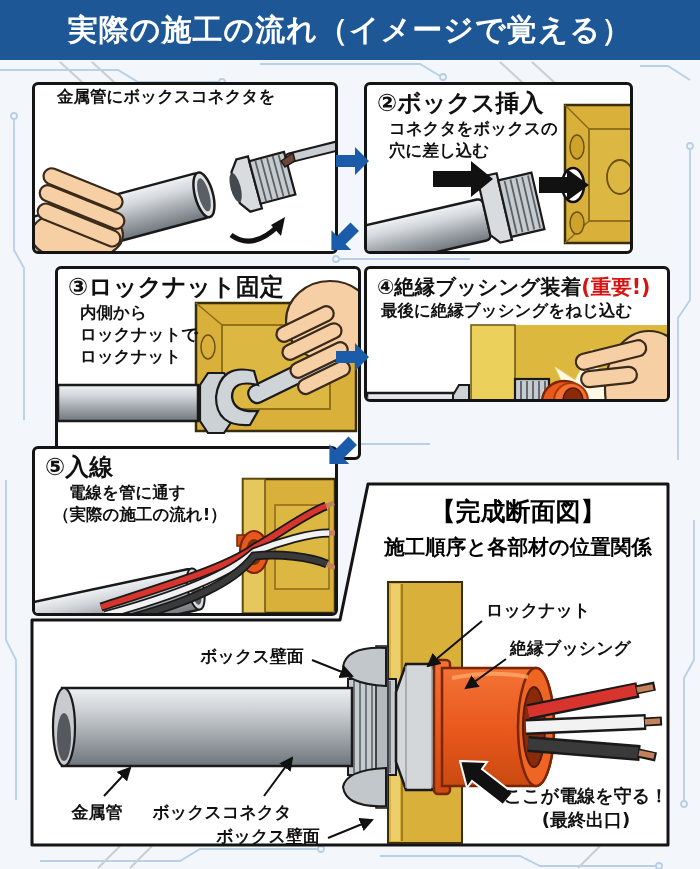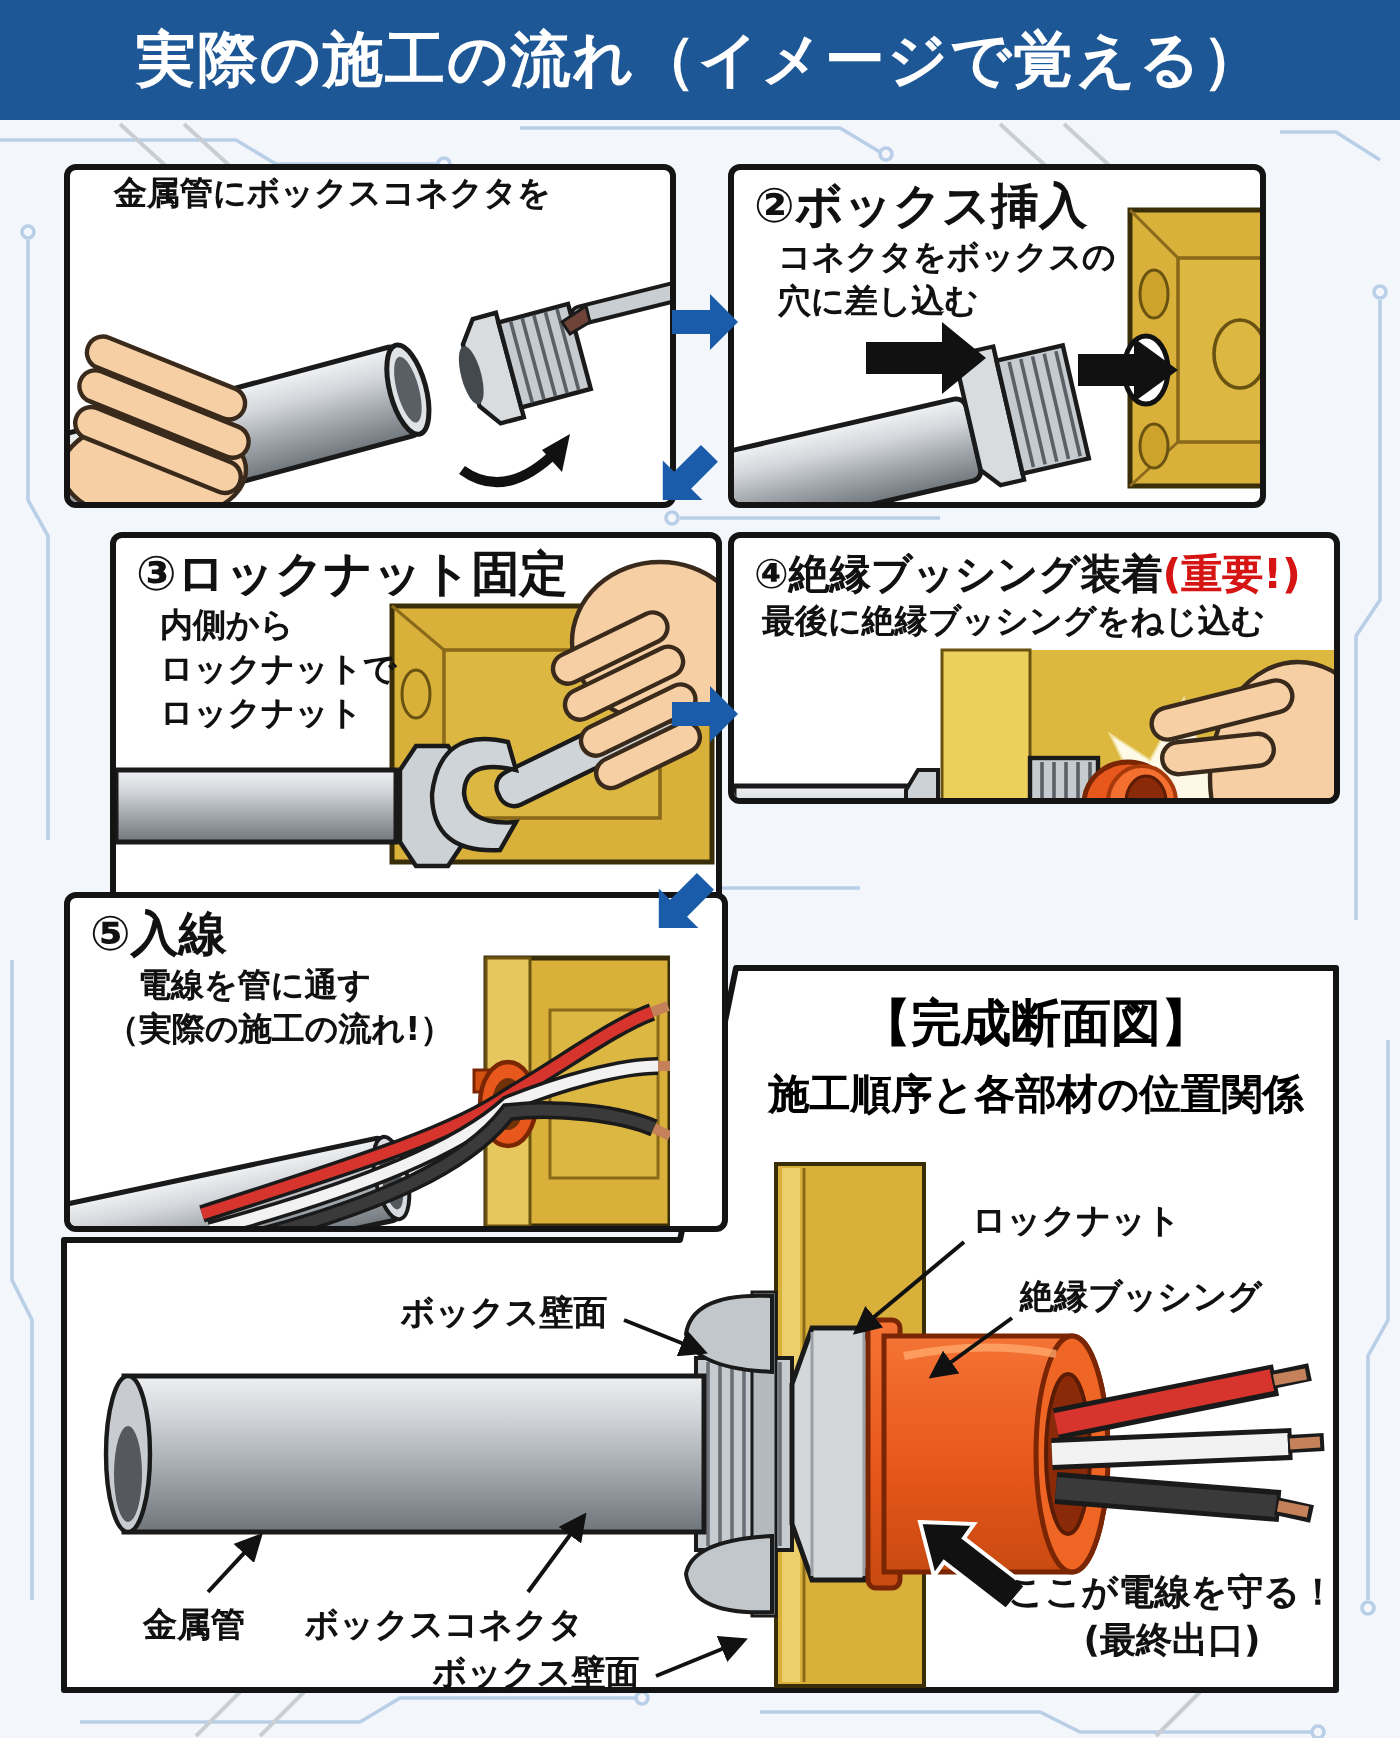--- a/index.html
+++ b/index.html
@@ -8,21 +8,21 @@
   .banner{position:absolute;left:0;top:0;width:700px;height:60px;background:#1e5795;
           display:flex;align-items:center;justify-content:center;color:#fff;
           font-size:30px;font-weight:bold;letter-spacing:1px;}
   .bgsvg{position:absolute;left:0;top:0;z-index:0;}
   .panel{position:absolute;background:#fff;border:3px solid #141414;border-radius:6px;
          box-sizing:border-box;z-index:2;overflow:hidden;}
   .p1{left:32px;top:82px;width:306px;height:172px;}
   .p2{left:364px;top:82px;width:269px;height:172px;}
   .p3{left:32px;top:266px;width:306px;height:194px;margin-left:23px;}
   .p4{left:364px;top:266px;width:306px;height:136px;}
-  .p5{left:32px;top:446px;width:332px;height:170px;}
+  .p5{left:32px;top:446px;width:306px;height:170px;}
   .panel svg.illu{position:absolute;left:0;top:0;z-index:1;}
   .panel-head{position:relative;z-index:2;margin:5px 6px 0 10px;font-size:24px;
               font-weight:bold;line-height:1.12;}
   .p4 .panel-head{font-size:20.5px;margin-top:7px;}
   .hl{color:#d61414;}
   .panel-sub{position:relative;z-index:2;margin:1px 6px 0 22px;font-size:16.5px;
              font-weight:bold;line-height:1.28;}
   .flow-arrow{position:absolute;z-index:3;}
   .a1{left:336px;top:146px;}
   .a2{left:322px;top:222px;}

